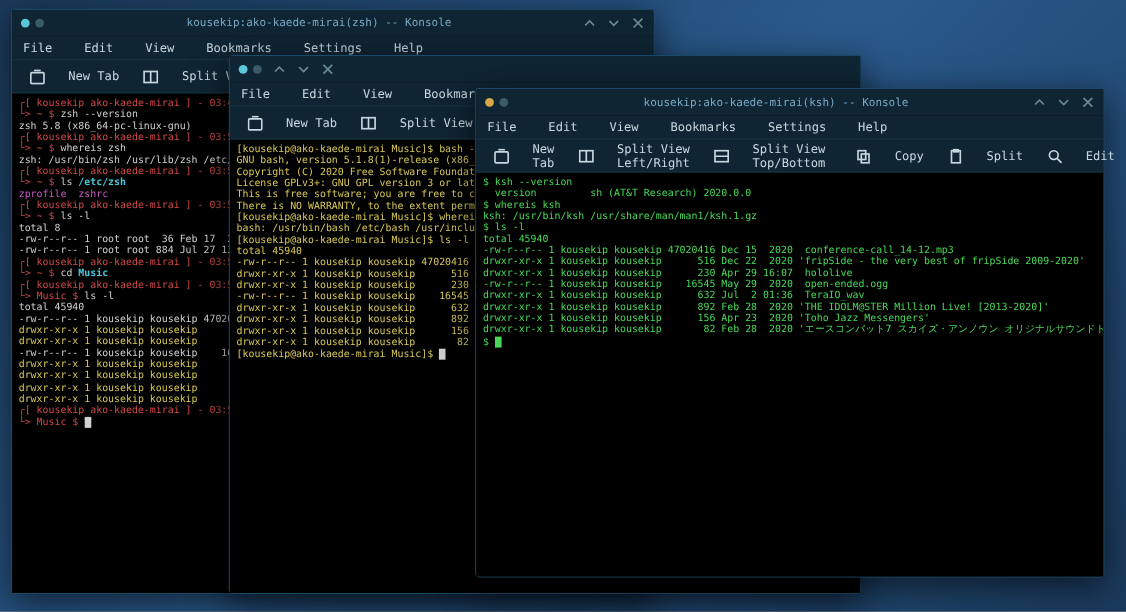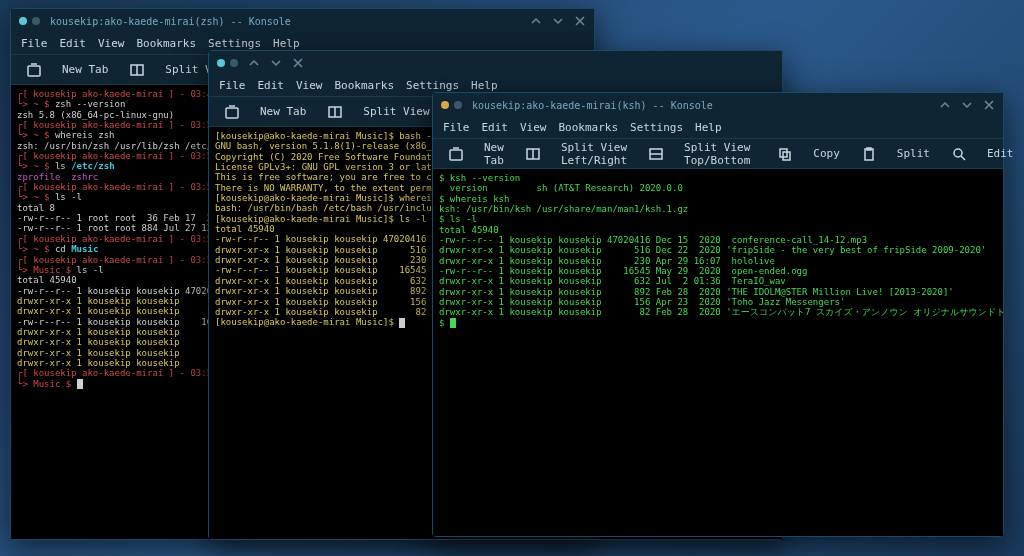--- a/index.html
+++ b/index.html
@@ -25,30 +25,30 @@
   background: #0f2533;
   display: flex;
   align-items: center;
   padding: 0 8px;
   font-size: 11px;
   color: #7aa8c4;
 }
 .titlebar .dots { display: flex; gap: 5px; margin-right: 10px; }
 .titlebar .dot { width: 8px; height: 8px; border-radius: 50%; background: #3a5a6a; }
 .titlebar .dot.active { background: #5ac8d8; }
-.titlebar .title { flex: 1; font-size: 10px; }
+.titlebar .title { flex: 1; text-align: center; font-size: 10px; }
 .titlebar .wbtns { display: flex; gap: 10px; }
 .titlebar .wbtn { width: 12px; height: 12px; display: flex; align-items: center; justify-content: center; cursor: pointer; color: #6a8a9a; font-size: 11px; }
 .menubar {
   height: 22px;
   background: #0f2533;
   display: flex;
   align-items: center;
   padding: 0 10px;
-  gap: 12px;
+  gap: 29px;
   font-size: 11px;
   color: #c8d8e0;
   border-bottom: 1px solid #1a3a4a;
 }
 .menubar span { cursor: pointer; }
 .toolbar {
   height: 30px;
   background: #0f2533;
   display: flex;
   align-items: center;
@@ -211,21 +211,21 @@
             <rect x="1" y="2" width="12" height="10"></rect>
             <path d="M1 7h12"></path>
           </svg>
         </span>
         <span>Split View Top/Bottom</span>
       </div>
   </div>
   <div class="term"><div><span class="c-yellow">[kousekip@ako-kaede-mirai Music]$ bash --version</span></div><div><span class="c-yellow">GNU bash, version 5.1.8(1)-release (x86_64-pc-linux</span></div><div><span class="c-yellow">Copyright (C) 2020 Free Software Foundation, Inc.</span></div><div><span class="c-yellow">License GPLv3+: GNU GPL version 3 or later &lt;http://</span></div><div><span class="c-yellow"></span></div><div><span class="c-yellow">This is free software; you are free to change and r</span></div><div><span class="c-yellow">There is NO WARRANTY, to the extent permitted by la</span></div><div><span class="c-yellow">[kousekip@ako-kaede-mirai Music]$ whereis bash</span></div><div><span class="c-yellow">bash: /usr/bin/bash /etc/bash /usr/include/bash</span></div><div><span class="c-yellow">[kousekip@ako-kaede-mirai Music]$ ls -l</span></div><div><span class="c-yellow">total 45940</span></div><div><span class="c-yellow">-rw-r--r-- 1 kousekip kousekip 47020416 Dec 15  202</span></div><div><span class="c-yellow">drwxr-xr-x 1 kousekip kousekip      516 Dec 22  202</span></div><div><span class="c-yellow">drwxr-xr-x 1 kousekip kousekip      230 Apr 29 16:0</span></div><div><span class="c-yellow">-rw-r--r-- 1 kousekip kousekip    16545 May 29  202</span></div><div><span class="c-yellow">drwxr-xr-x 1 kousekip kousekip      632 Jul  2 01:3</span></div><div><span class="c-yellow">drwxr-xr-x 1 kousekip kousekip      892 Feb 28  202</span></div><div><span class="c-yellow">drwxr-xr-x 1 kousekip kousekip      156 Apr 23  202</span></div><div><span class="c-yellow">drwxr-xr-x 1 kousekip kousekip       82 Feb 28  202</span></div><div><span class="c-yellow">[kousekip@ako-kaede-mirai Music]$ </span><span class="cursor-w"> </span></div></div>
 </div>
 
-<div class="window" style="left:432px; top:92px; width:572px; height:445px;">
+<div class="window" style="left:432px; top:80px; width:572px; height:445px;">
   <div class="titlebar">
     <div class="dots">
       <div class="dot" style="background:#d8a848"></div>
       <div class="dot"></div>
     </div>
     <div class="title">kousekip:ako-kaede-mirai(ksh) -- Konsole</div>
     <div class="wbtns">
       <div class="wbtn">
           <svg width="10" height="10" viewBox="0 0 10 10">
             <path d="M1 7 L5 3 L9 7"></path>

